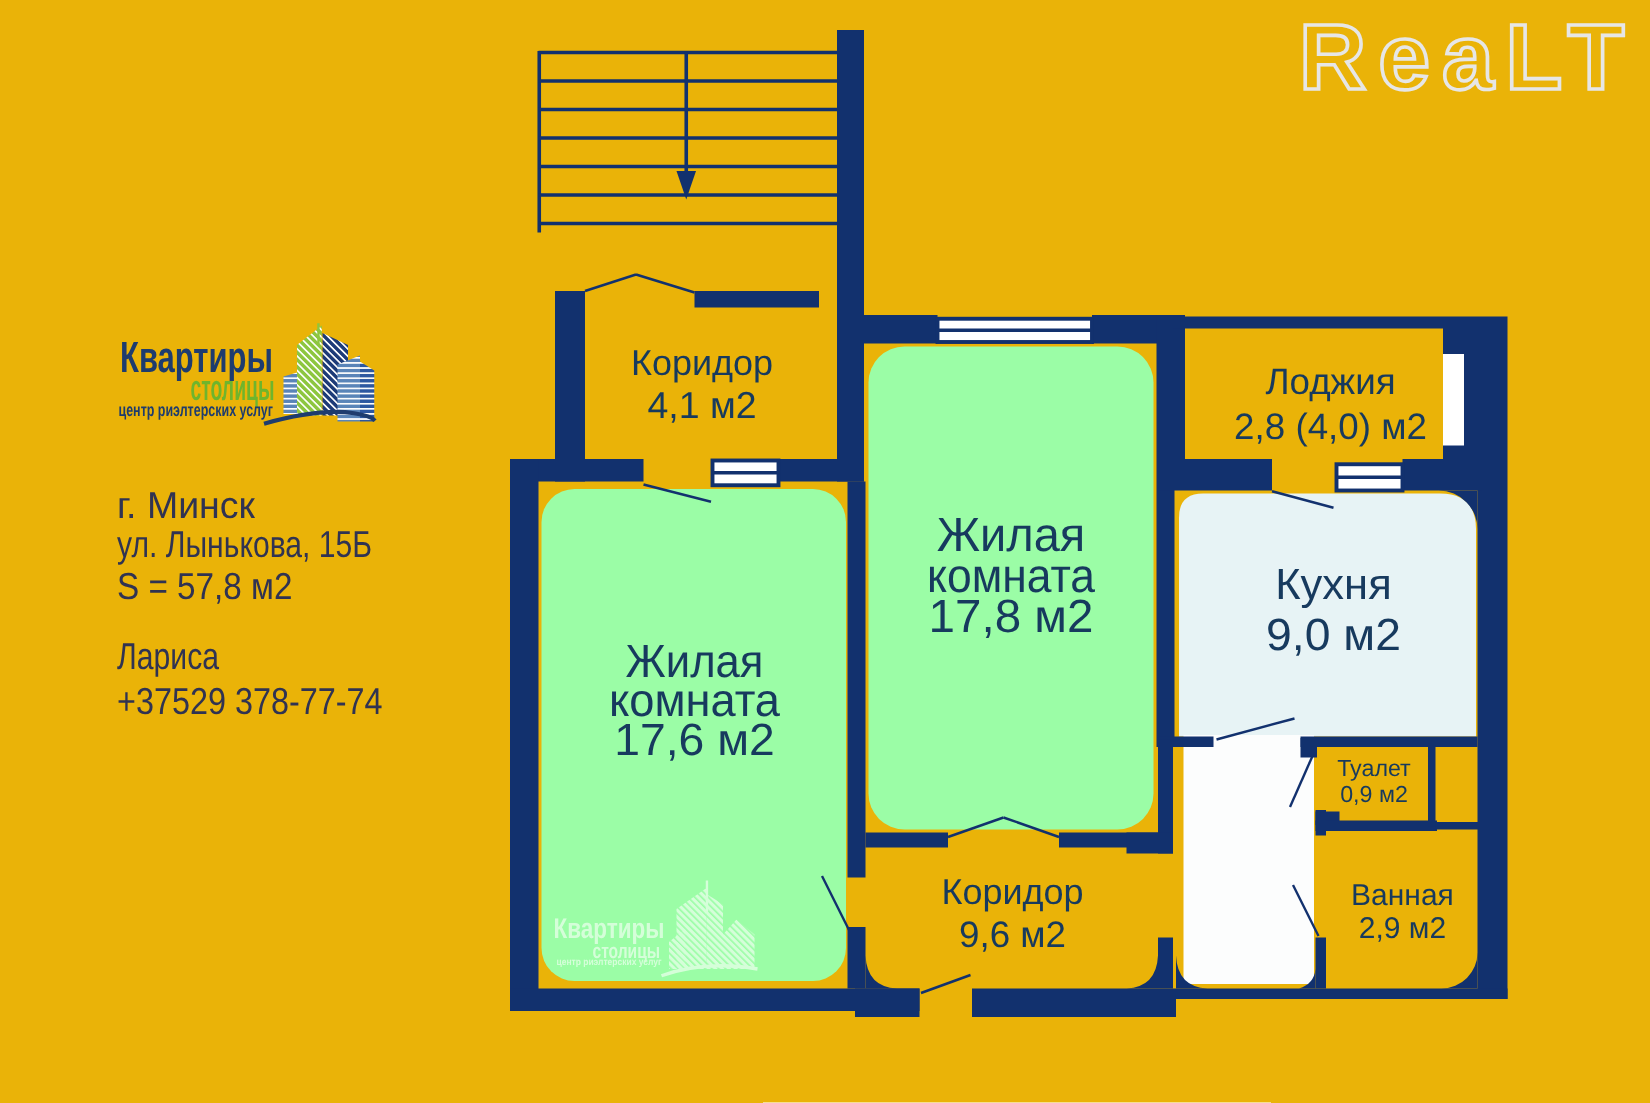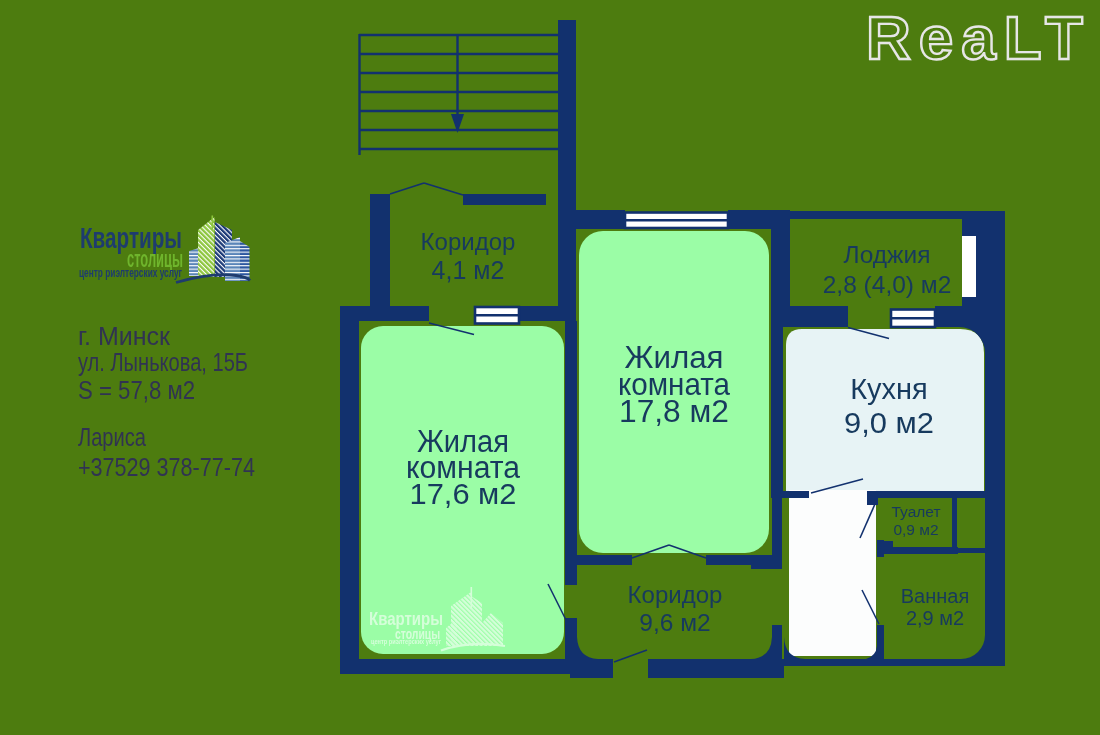--- a/index.html
+++ b/index.html
@@ -1,16 +1,16 @@
 <!DOCTYPE html>
 <html><head>
 <meta charset="utf-8">
 <style>
   html,body{margin:0;padding:0;background:#ffffff;}
-  .page{position:relative;width:1100px;height:735px;background:#4d7c0f;overflow:hidden;
+  .page{position:relative;width:1100px;height:735px;background:#eab308;overflow:hidden;
         font-family:"Liberation Sans", sans-serif;}
   svg{position:absolute;left:0;top:0;}
   text{font-family:"Liberation Sans", sans-serif;}
 </style>
 </head>
 <body>
 <div class="page">
 <svg width="1100" height="735" viewBox="0 0 1100 735">
   <defs>
     <pattern id="stripeG" width="3.4" height="3.4" patternTransform="rotate(45)" patternUnits="userSpaceOnUse">

